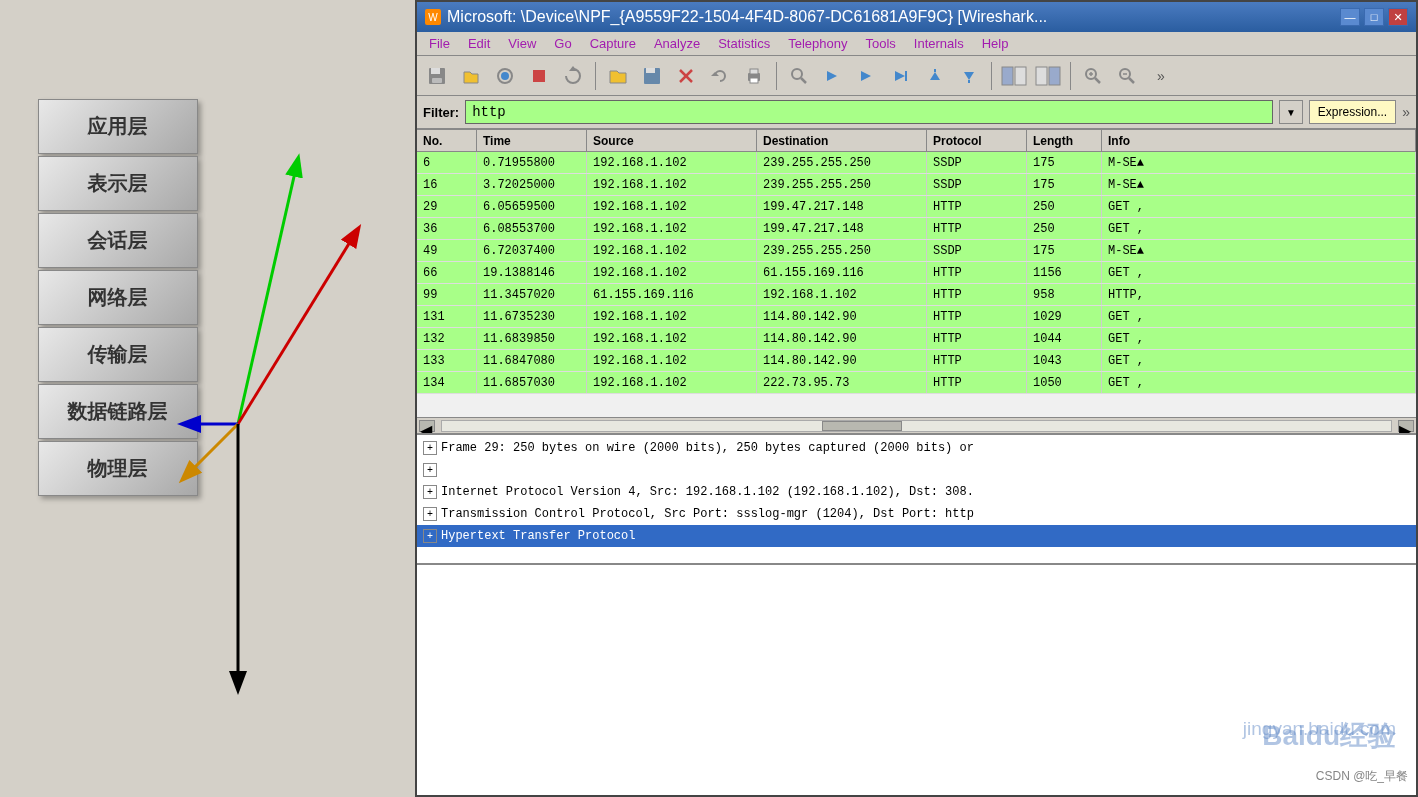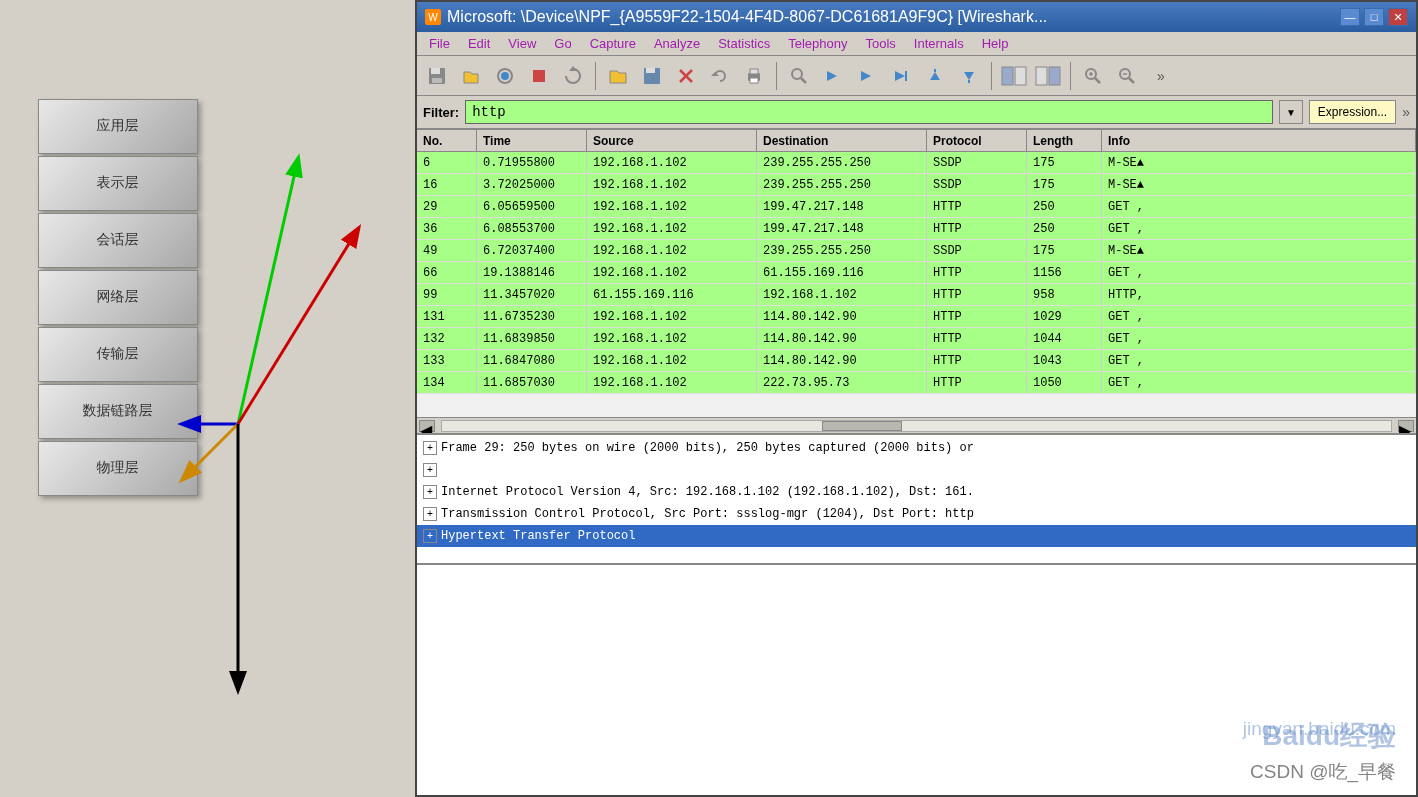--- a/index.html
+++ b/index.html
@@ -39,22 +39,22 @@
 
     .osi-layer {
       width: 160px;
       height: 55px;
       background: linear-gradient(135deg, #e8e8e8 0%, #c8c8c8 50%, #a8a8a8 100%);
       border: 1px solid #888;
       display: flex;
       align-items: center;
       justify-content: center;
       margin-bottom: 2px;
-      font-size: 14px;
-      font-weight: normal;
+      font-size: 20px;
+      font-weight: bold;
       color: #333;
       position: relative;
       box-shadow: 3px 3px 5px rgba(0,0,0,0.3);
     }
 
     
     .osi-layer::before {
       content: '';
       position: absolute;
       top: -6px;
@@ -764,37 +764,37 @@
 
   <div class="detail-row">
         <div class="detail-expand">+</div>
         <span>Frame 29: 250 bytes on wire (2000 bits), 250 bytes captured (2000 bits) or</span>
       </div>
       <div class="detail-row">
         <div class="detail-expand">+</div>
       </div>
       <div class="detail-row">
         <div class="detail-expand">+</div>
-        <span>Internet Protocol Version 4, Src: 192.168.1.102 (192.168.1.102), Dst: 161.</span>
+        <span>Internet Protocol Version 4, Src: 192.168.1.102 (192.168.1.102), Dst: 308.</span>
       </div>
       <div class="detail-row">
         <div class="detail-expand">+</div>
         <span>Transmission Control Protocol, Src Port: ssslog-mgr (1204), Dst Port: http</span>
       </div>
       <div class="detail-row selected">
         <div class="detail-expand">+</div>
         <span>Hypertext Transfer Protocol</span>
       </div>
     </div>
 
   <div class="hex-dump">
   </div>
 
   <div class="watermark">
     <span>Baidu经验</span>
   </div>
   <div style="position:absolute;bottom:55px;right:20px;font-size:19px;color:rgba(100,140,200,0.5);pointer-events:none;">
     <span>jingyan.baidu.com</span>
   </div>
-  <div style="position:absolute;bottom:10px;right:20px;font-size:19px;color:rgba(80,80,80,0.7);pointer-events:none;">
+  <div style="position:absolute;bottom:10px;right:8px;font-size:12px;color:rgba(80,80,80,0.7);pointer-events:none;">
     <span>CSDN @吃_早餐</span>
   </div>
 </div>
 
 </body></html>

